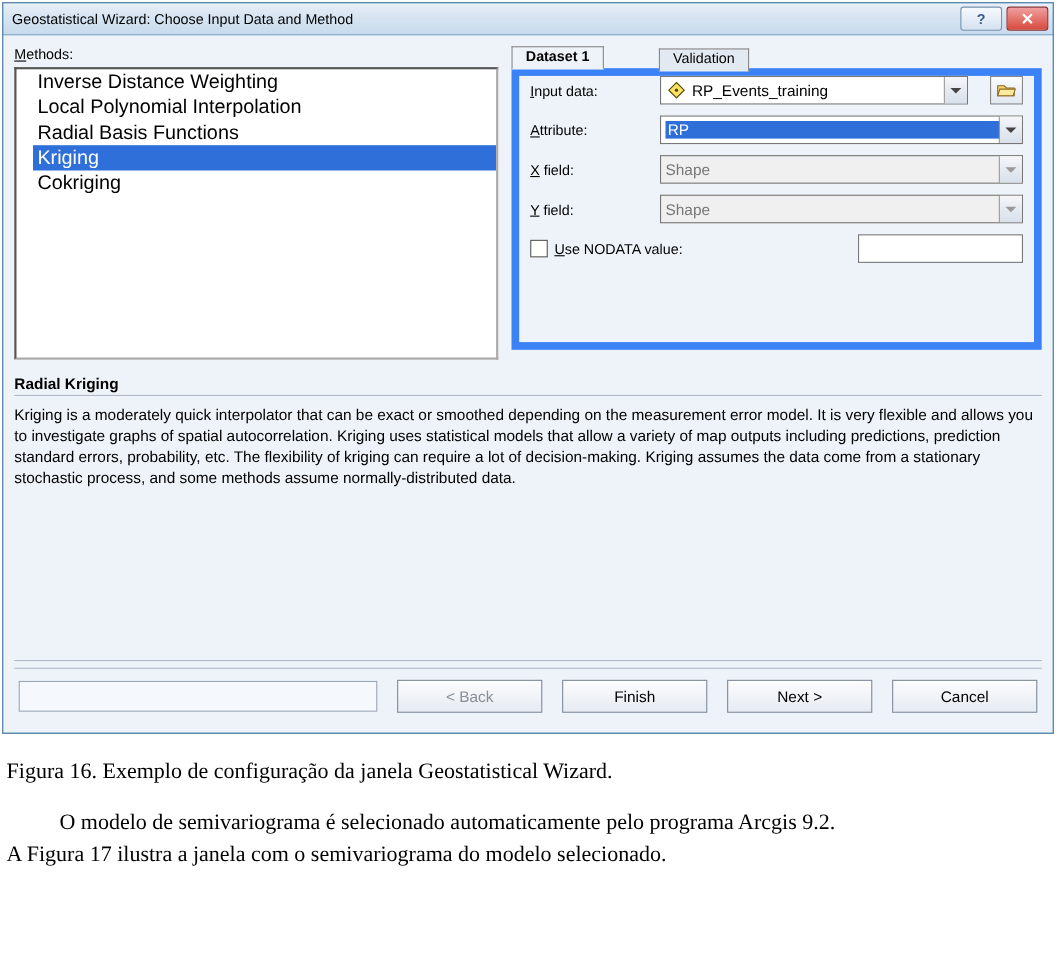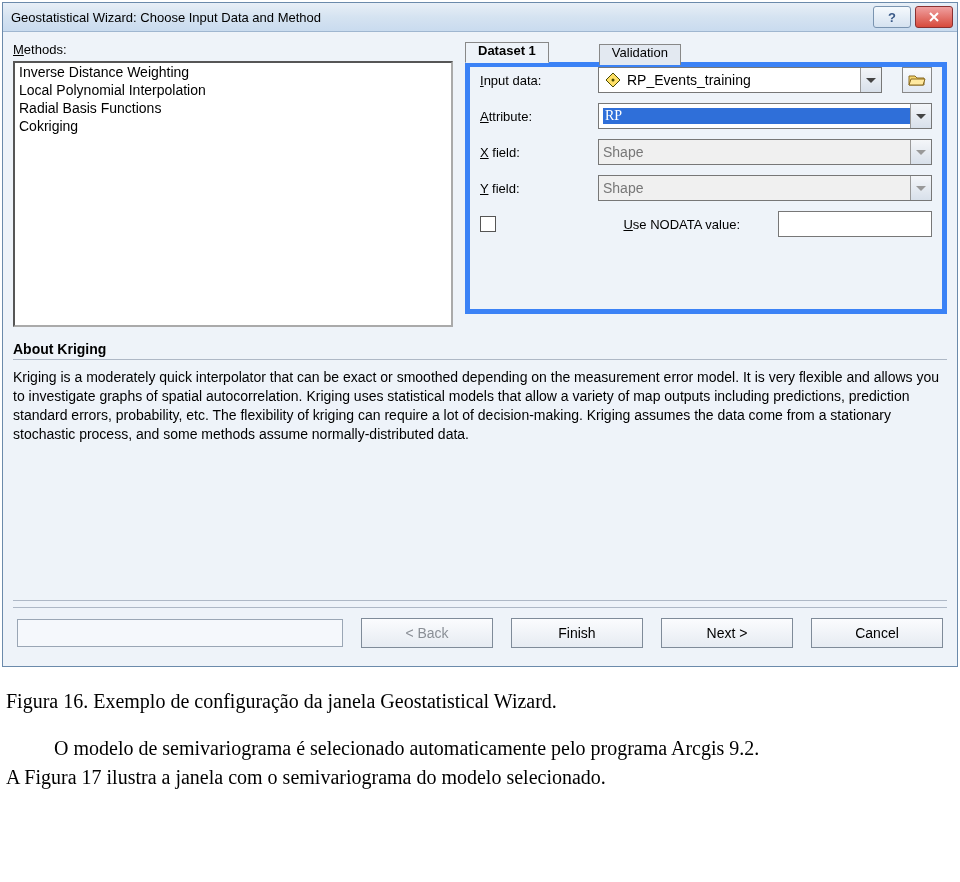--- a/index.html
+++ b/index.html
@@ -41,50 +41,50 @@
     background:#eef3f9;
     padding: 10px 10px 10px 10px;
   }
   .top-area { display:flex; gap:12px; }
   .left-pane { flex:0 0 440px; }
   .right-pane { flex:1; }
   .label-u { text-decoration: underline; text-decoration-color:#000; }
   .methods-label { margin-bottom:4px; display:block; }
   .listbox {
     background:#fff; border:2px inset #aaa; height:262px;
-    overflow:auto; font-size:14px;
+    overflow:auto; font-size:18px;padding-left:15px;
   }
   .listbox .item { padding:1px 4px; cursor:default; }
   .listbox .item.selected { background:#2f6fd9; color:#fff; }
   .tabs { display:flex; position:relative; z-index:2; }
   .tab {
     padding:0 12px 4px 12px; border:1px solid #888;
     background:#eef3f9; margin-right:2px; position:relative;
     border-bottom:none; font-weight:bold;
   }
   .tab.inactive { background:#e3e9f1; font-weight:normal; top:2px;margin-left:48px; }
   .tab.active { background:#eef3f9; border-bottom:1px solid #eef3f9; }
   .tabbody {
-    border:5px solid #3b82f6; padding:0 10px 14px 10px;
+    border:7px solid #3b82f6; padding:0 10px 14px 10px;
     margin-top:-1px; background:#eef3f9; min-height:228px;
   }
   .form-row {
     display:flex; align-items:center; margin-bottom:10px; gap:8px;
   }
   .form-row .flabel { width:110px; }
   .select-wrap {
     flex:1; display:flex; align-items:flex-end; gap:20px;
   }
   .combo {
     flex:1; height:24px; border:1px solid #777; background:#fff;
     display:flex; align-items:center; padding:0 4px; position:relative;
     font-size:14px;
   }
   .combo.highlight .combo-text {
-    background:#2f6fd9; color:#fff; padding:0 2px;font-family:Liberation Serif, serif;
+    background:#2f6fd9; color:#fff; padding:0 2px;
   }
   .combo.disabled { background:#f0f0f0; color:#777; }
   .combo .drop {
     position:absolute; right:0; top:0; bottom:0; width:20px;
     border-left:1px solid #999; background:linear-gradient(#f4f6f9,#d8e0ea);
     display:flex; align-items:center; justify-content:center;
   }
   .combo .drop::after {
     content:""; border:5px solid transparent; border-top-color:#444;
     margin-top:5px;
@@ -155,20 +155,21 @@
   <div class="client">
 
     <div class="top-area">
 
       <div class="left-pane">
         <span class="methods-label"><span class="label-u" title="Methods:">M</span><span>ethods:</span></span>
         <div class="listbox">
           <div class="item">Inverse Distance Weighting</div>
           <div class="item">Local Polynomial Interpolation</div>
           <div class="item">Radial Basis Functions</div>
+          <div class="item selected">Kriging</div>
           <div class="item">Cokriging</div>
         </div>
       </div>
 
       <div class="right-pane">
         <div class="tabs">
           <div class="tab active">Dataset 1</div>
           <div class="tab inactive">Validation</div>
         </div>
         <div class="tabbody">
@@ -219,33 +220,33 @@
             <div class="flabel"><span class="label-u">Y</span> field:</div>
             <div class="select-wrap">
               <div class="combo disabled">
                 <span class="combo-text" style="flex:1;">Shape</span>
                 <span class="drop disabled"></span>
               </div>
             </div>
           </div>
 
           <div class="form-row" style="margin-top:6px;">
-            <div style="display:flex; align-items:center; gap:6px; width:260px;justify-content:space-between;">
+            <div style="display:flex; align-items:center; gap:6px; width:260px;">
               <span class="cb"></span>
               <span><span class="label-u">U</span>se NODATA value:</span>
             </div>
             <div class="nodata-input"></div>
           </div>
 
         </div>
       </div>
     </div>
 
     <div class="about-section">
-      <div class="about-title">About Kriging</div>
+      <div class="about-title">Radial Kriging</div>
       <hr class="hr">
       <div class="about-body">Kriging is a moderately quick interpolator that can be exact or smoothed depending on the measurement error model. It is very flexible and allows you to investigate graphs of spatial autocorrelation. Kriging uses statistical models that allow a variety of map outputs including predictions, prediction standard errors, probability, etc. The flexibility of kriging can require a lot of decision-making. Kriging assumes the data come from a stationary stochastic process, and some methods assume normally-distributed data.</div>
     </div>
 
     <div class="spacer-big"></div>
     <hr class="hr2">
     <hr class="hr2">
 
     <div class="bottom-bar">
       <div class="status-field"></div>

